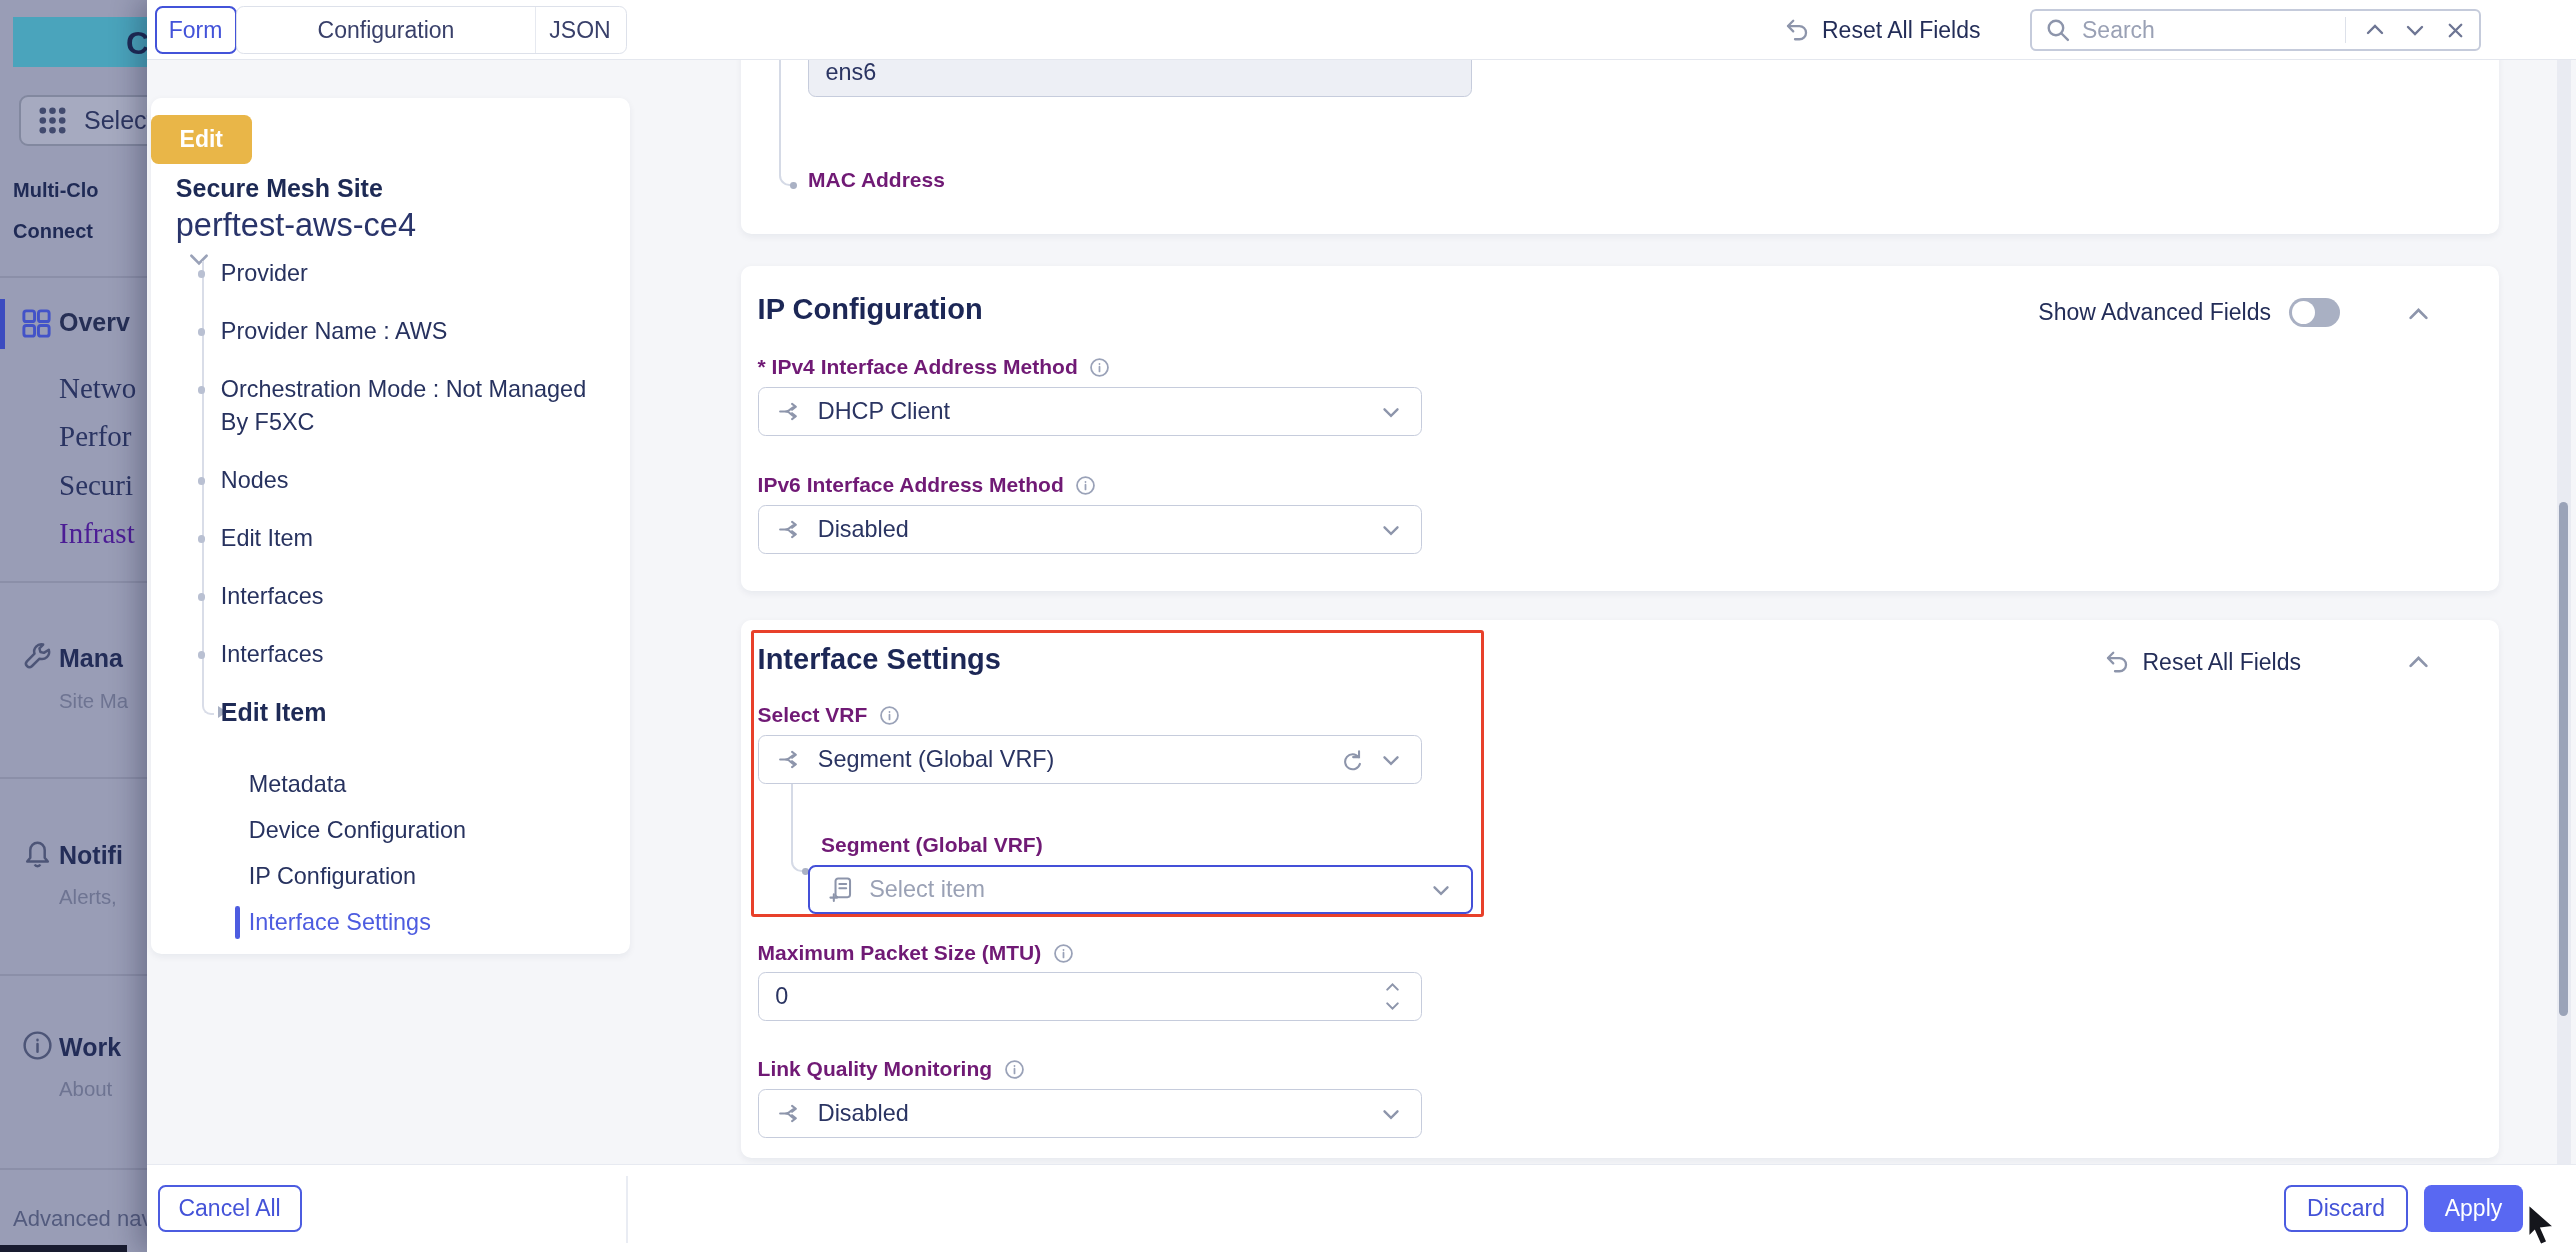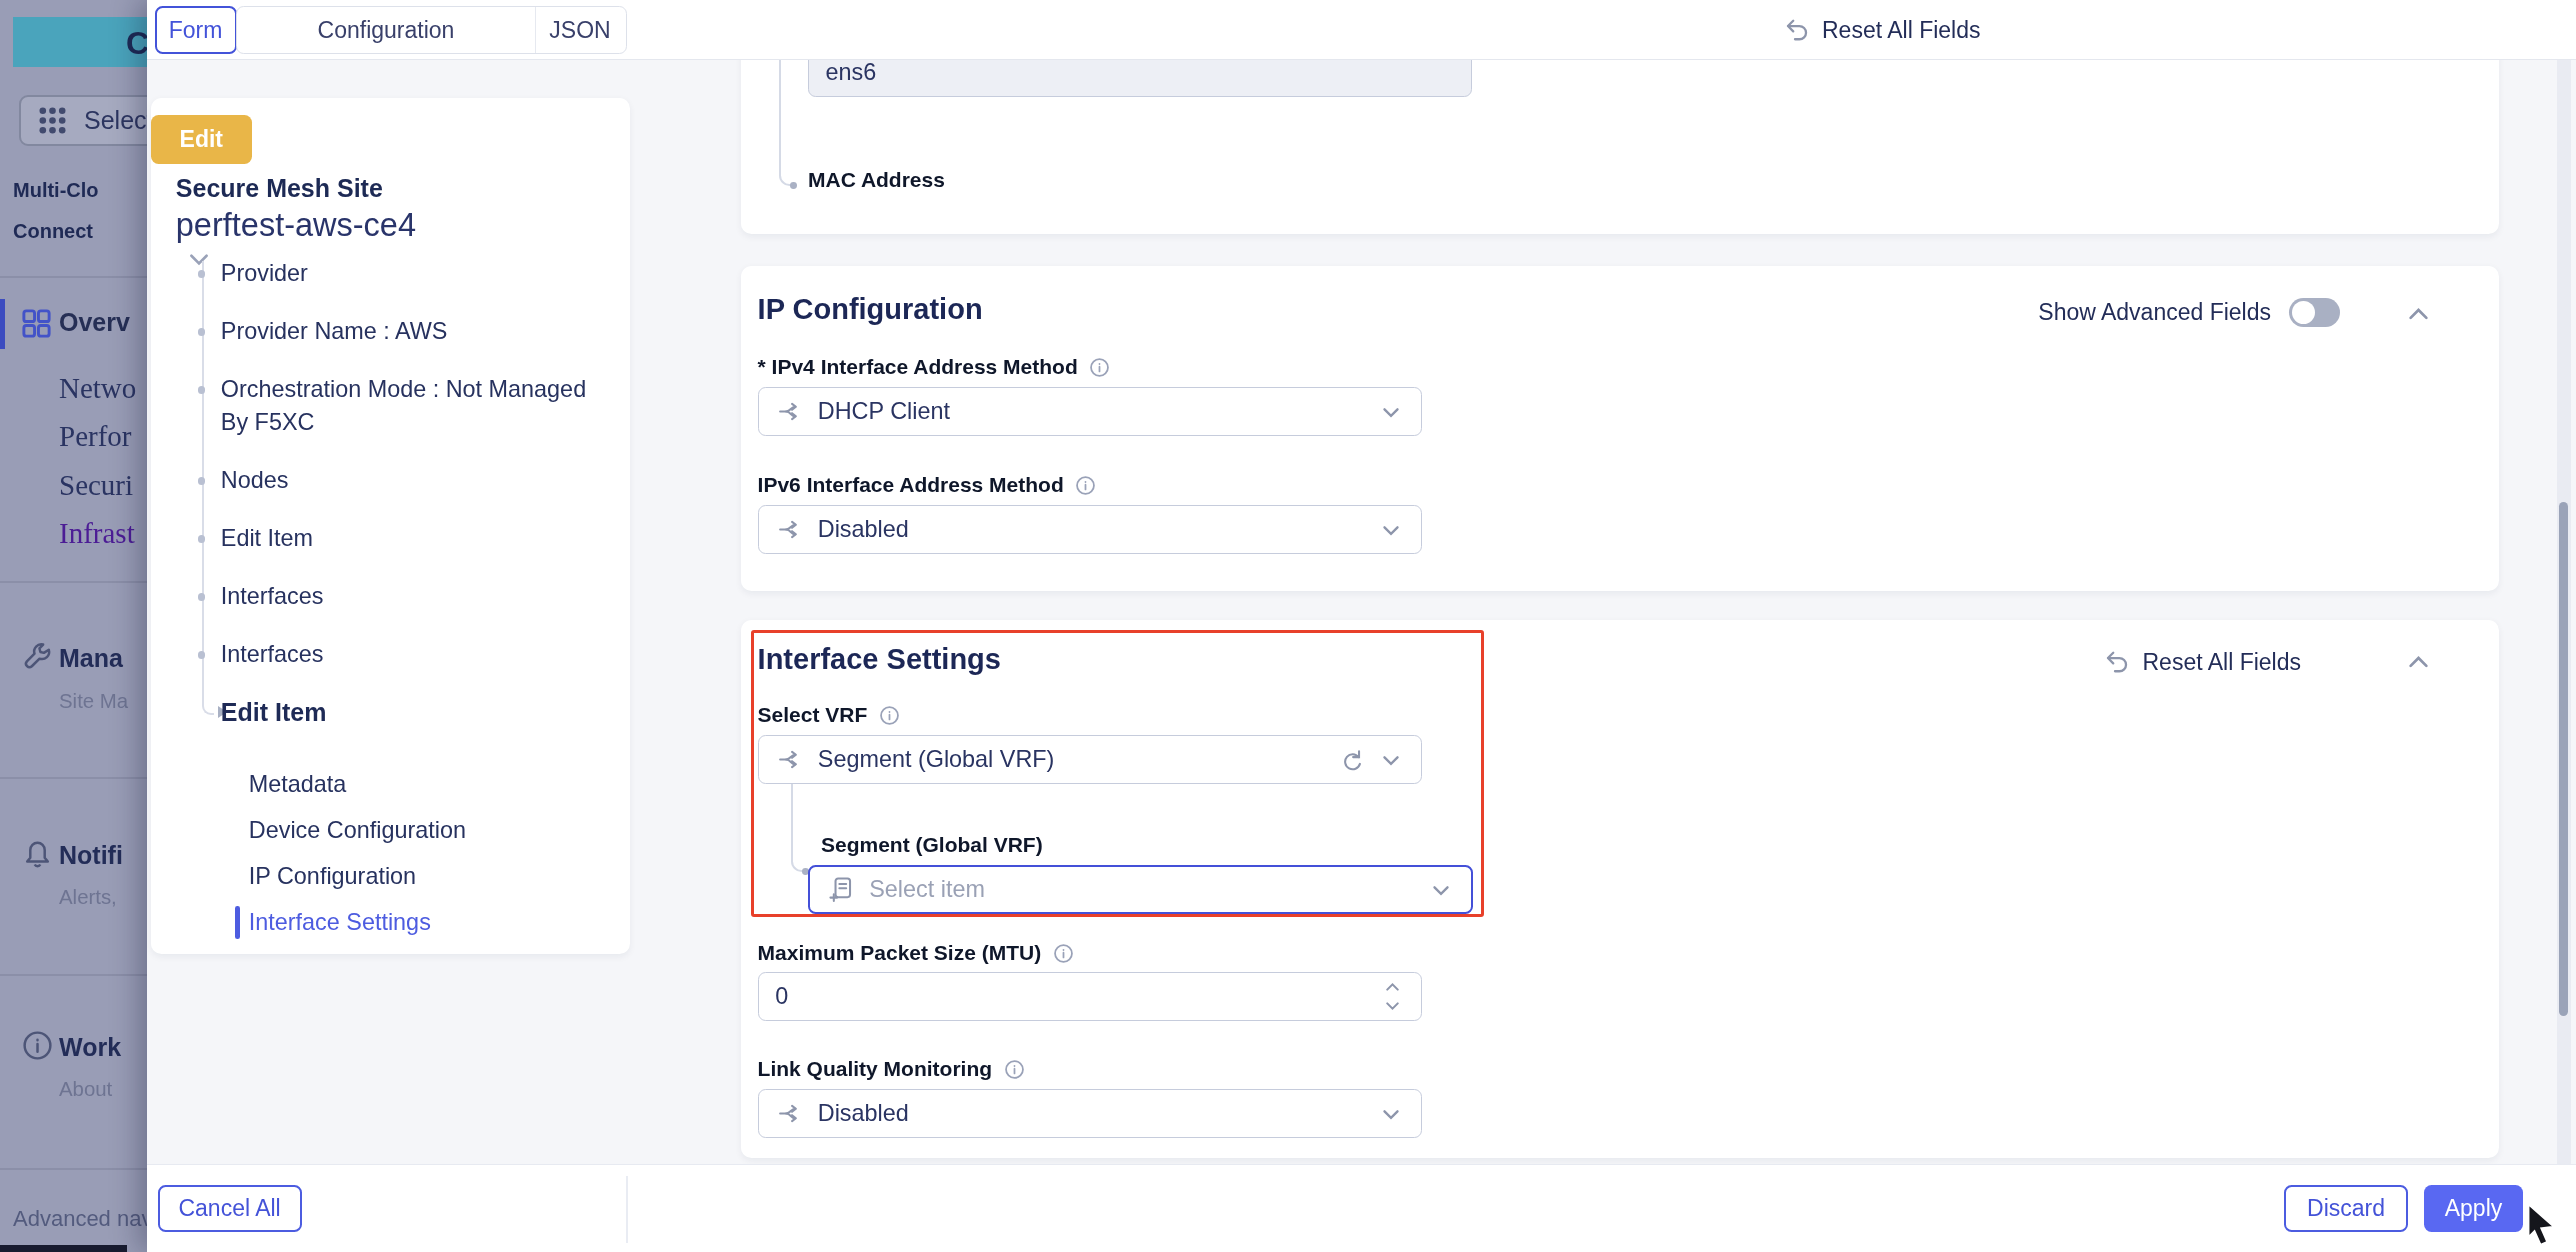--- a/index.html
+++ b/index.html
@@ -70,21 +70,21 @@
   .tchildren { position:absolute; left:98px; top:670px; width:355px; }
   .tchild { position:relative; font-size:23.4px; line-height:33px; color:#27325f; margin-bottom:13px; }
   .tchild.active { color:#4d5ce0; }
   .tchild.active::before { content:""; position:absolute; left:-13.6px; top:0; width:4.5px; height:33px; background:#4d5ce0; border-radius:2.3px; }
 
   
   .card-a { left:594px; top:42px; width:1758px; height:192px; }
   .card-b { left:594px; top:266px; width:1758px; height:325px; }
   .card-c { left:594px; top:620px; width:1758px; height:538px; }
   .sec-head { position:absolute; font-size:29px; font-weight:700; color:#1c2756; }
-  .flabel { position:absolute; display:flex; align-items:center; gap:10.6px; font-size:21px; font-weight:700; color:#0f172a; }
+  .flabel { position:absolute; display:flex; align-items:center; gap:10.6px; font-size:21px; font-weight:700; color:#701a75; }
   .info-ic { color:#9aa2b8; display:inline-flex; }
   .field { position:absolute; height:49px; border:1.5px solid #c6ccdc; border-radius:7.6px; background:#fff;
     display:flex; align-items:center; gap:13.6px; padding:0 16.6px; font-size:23.4px; color:#2a3462; }
   .field.disabled { background:#edeff5; }
   .field .chev { position:absolute; right:16.6px; color:#8d95ab; }
   .field .refresh { position:absolute; right:56px; color:#8d95ab; }
   .field.focus { border:2.3px solid #4450d8; }
   .fork { color:#8d95ab; display:inline-flex; }
   .elbow-a { position:absolute; left:38px; top:0; width:12px; height:144px;
     border-left:2.3px solid #d5dae6; border-bottom:2.3px solid #d5dae6; border-bottom-left-radius:10.6px; }
@@ -220,20 +220,47 @@
       <div class="reset-top">
         <span class="info-ic" style="color:#8d95ab">
           <svg width="30" height="30" viewBox="0 0 34 34" fill="none" stroke="currentColor" stroke-width="2.6" stroke-linecap="round" stroke-linejoin="round">
             <path d="M9.5 12.5 H22 a7.5 7.5 0 0 1 0 15 h-5"></path>
             <path d="M15 6.5 L9 12.5 L15 18.5"></path>
           </svg>
         </span>
         <span>Reset All Fields</span>
       </div>
 
+      <div class="searchbox">
+        <span class="info-ic" style="color:#8d95ab">
+          <svg width="29" height="29" viewBox="0 0 34 34" fill="none" stroke="currentColor" stroke-width="2.8" stroke-linecap="round">
+            <circle cx="14" cy="14" r="8.5"></circle>
+              <path d="M20.5 20.5 L28 28"></path>
+          </svg>
+        </span>
+        <input type="text" placeholder="Search" style="">
+        <span class="search-mini">
+          <span class="vline"></span>
+          <span>
+            <svg width="24" height="24" viewBox="0 0 24 24" fill="none" stroke="currentColor" stroke-width="2.4" stroke-linecap="round">
+                <path d="M5 15 l7-7 7 7"></path>
+              </svg>
+          </span>
+          <span>
+            <svg width="24" height="24" viewBox="0 0 24 24" fill="none" stroke="currentColor" stroke-width="2.4" stroke-linecap="round">
+                <path d="M5 9 l7 7 7-7"></path>
+              </svg>
+          </span>
+          <span>
+            <svg width="23" height="23" viewBox="0 0 24 24" fill="none" stroke="currentColor" stroke-width="2.4" stroke-linecap="round">
+                <path d="M6 6 l12 12 M18 6 L6 18"></path>
+              </svg>
+          </span>
+        </span>
+      </div>
     </header>
 
     <section class="card wizard">
       <div class="badge">Edit</div>
       <div class="obj-type">Secure Mesh Site</div>
       <div class="obj-name">perftest-aws-ce4</div>
       <span class="tree-caret">
         <svg width="26" height="26" viewBox="0 0 24 24" fill="none" stroke="currentColor" stroke-width="2.4" stroke-linecap="round">
             <path d="M5 9 l7 7 7-7"></path>
           </svg>

